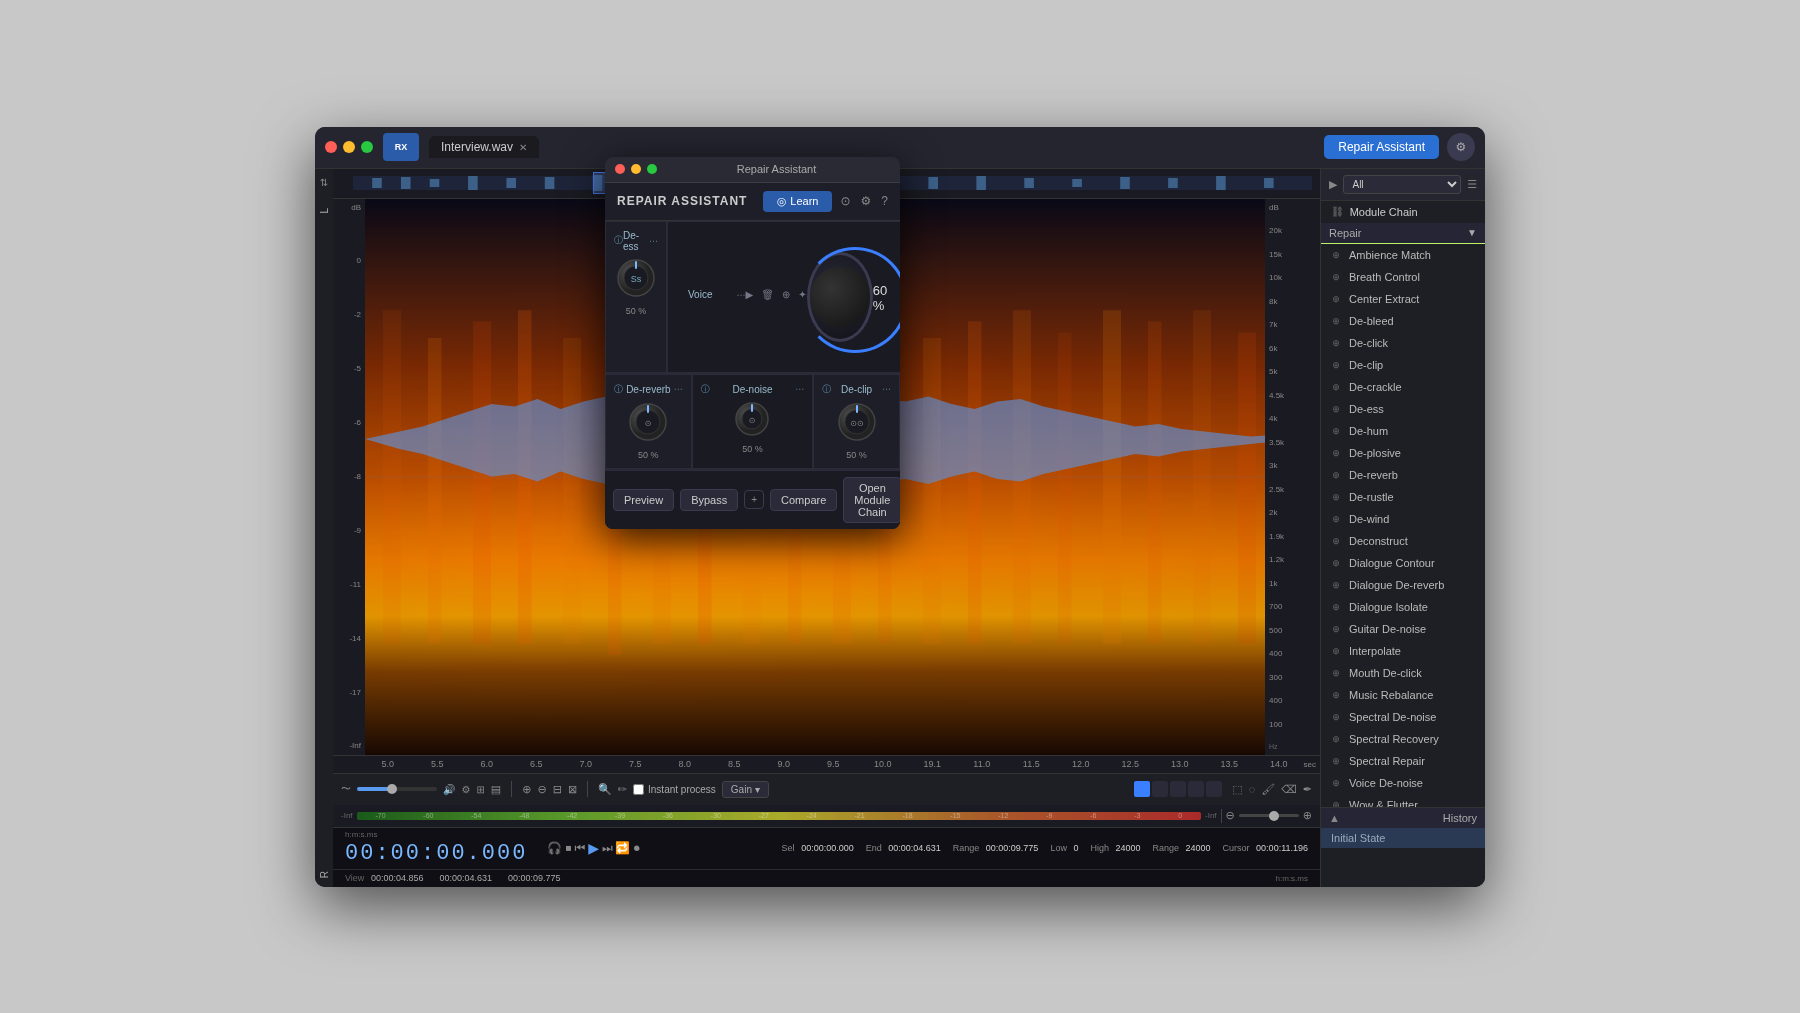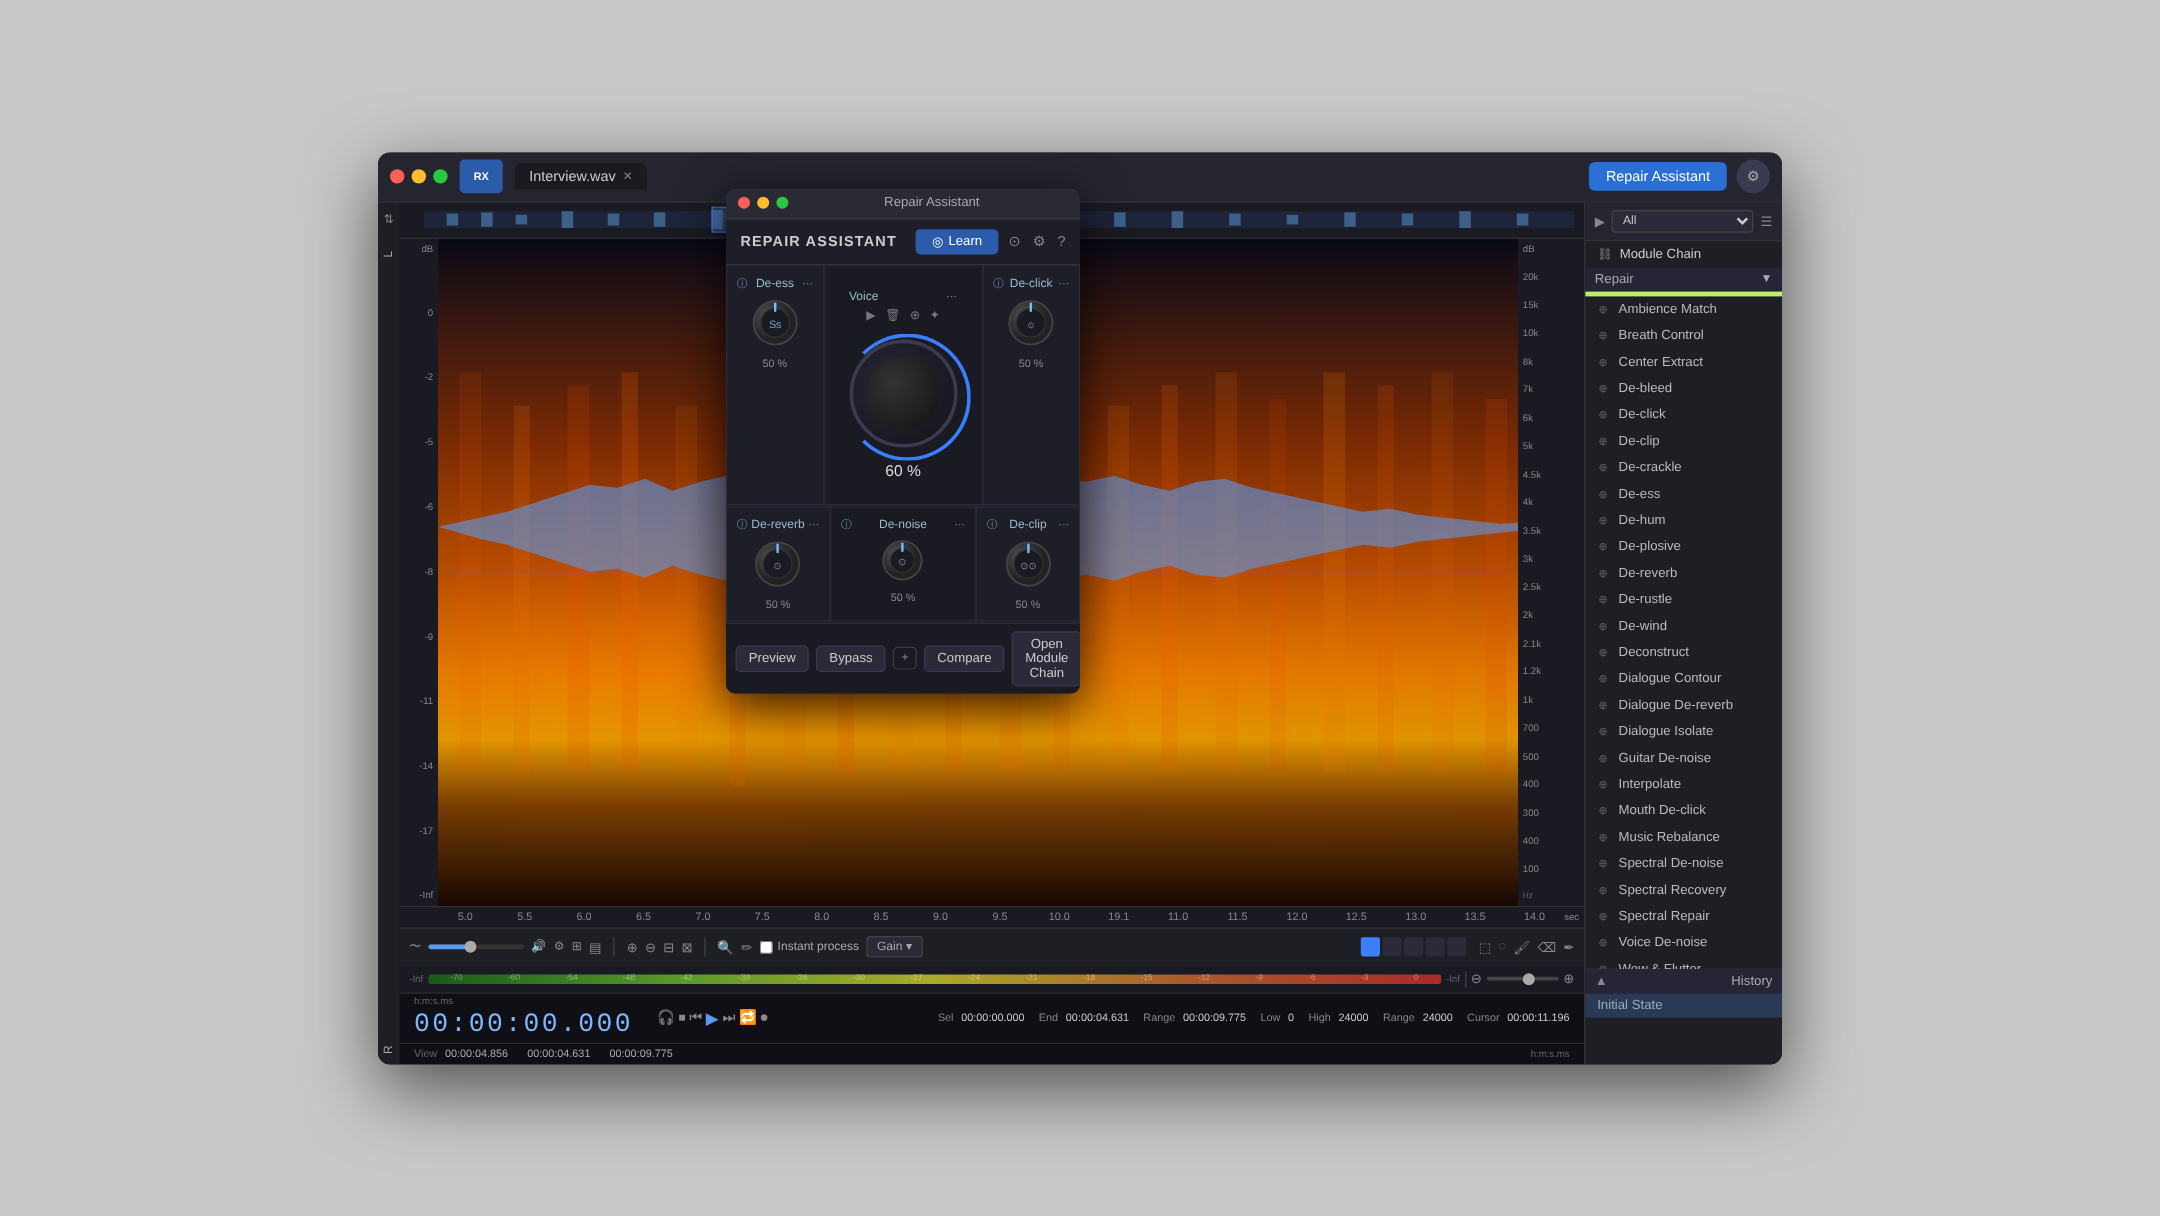--- a/index.html
+++ b/index.html
@@ -300,21 +300,21 @@
     }
 
     .section-header {
       display: flex;
       align-items: center;
       justify-content: space-between;
       padding: 4px 8px;
       background: #252535;
       font-size: 11px;
       color: #aaa;
-      border-bottom: 4px solid #bef264;
+      border-bottom: 1px solid #bef264;
     }
     .section-expand { color: #aaa; font-size: 10px; }
 
     .module-chain-item {
       padding: 5px 10px;
       font-size: 11px;
       color: #ccc;
       cursor: pointer;
       display: flex;
       align-items: center;
@@ -722,21 +722,21 @@
           <span style="font-size:8px;color:#888;">8k</span>
           <span style="font-size:8px;color:#888;">7k</span>
           <span style="font-size:8px;color:#888;">6k</span>
           <span style="font-size:8px;color:#888;">5k</span>
           <span style="font-size:8px;color:#888;">4.5k</span>
           <span style="font-size:8px;color:#888;">4k</span>
           <span style="font-size:8px;color:#888;">3.5k</span>
           <span style="font-size:8px;color:#888;">3k</span>
           <span style="font-size:8px;color:#888;">2.5k</span>
           <span style="font-size:8px;color:#888;">2k</span>
-          <span style="font-size:8px;color:#888;">2.1k</span>
+          <span style="font-size:8px;color:#888;">1.9k</span>
           <span style="font-size:8px;color:#888;">1.2k</span>
           <span style="font-size:8px;color:#888;">1k</span>
           <span style="font-size:8px;color:#888;">700</span>
           <span style="font-size:8px;color:#888;">500</span>
           <span style="font-size:8px;color:#888;">400</span>
           <span style="font-size:8px;color:#888;">300</span>
           <span style="font-size:8px;color:#888;">400</span>
           <span style="font-size:8px;color:#888;">100</span>
           <span style="font-size:7px;color:#666;">Hz</span>
         </div>
@@ -1083,21 +1083,21 @@
               <radialGradient id="knobGrad" cx="35%" cy="35%">
                 <stop offset="0%" stop-color="#555"></stop>
                 <stop offset="100%" stop-color="#222"></stop>
               </radialGradient>
             </defs>
           </svg>
         </div>
         <span style="font-size:9px;color:#888;margin-top:2px;">50 %</span>
       </div>
 
-      <div style="background:#1a1a22;border:1px solid #2a2a38;padding:20px;display:flex;flex-direction:column;align-items:center;row-span:2;position:relative;">
+      <div style="background:#1a1a22;border:1px solid #2a2a38;padding:20px;display:flex;align-items:center;row-span:2;position:relative;">
         <div style="display:flex;align-items:center;justify-content:space-between;width:100%;margin-bottom:4px;">
           <span style="font-size:10px;color:#9bc;">Voice</span>
           <span style="color:#888;font-size:9px;">⋯</span>
         </div>
 
         <div style="display:flex;gap:8px;margin-bottom:4px;">
           <span style="color:#778;font-size:10px;cursor:pointer;">▶</span>
           <span style="color:#778;font-size:10px;cursor:pointer;">🗑</span>
           <span style="color:#778;font-size:10px;cursor:pointer;">⊕</span>
           <span style="color:#778;font-size:10px;cursor:pointer;">✦</span>

